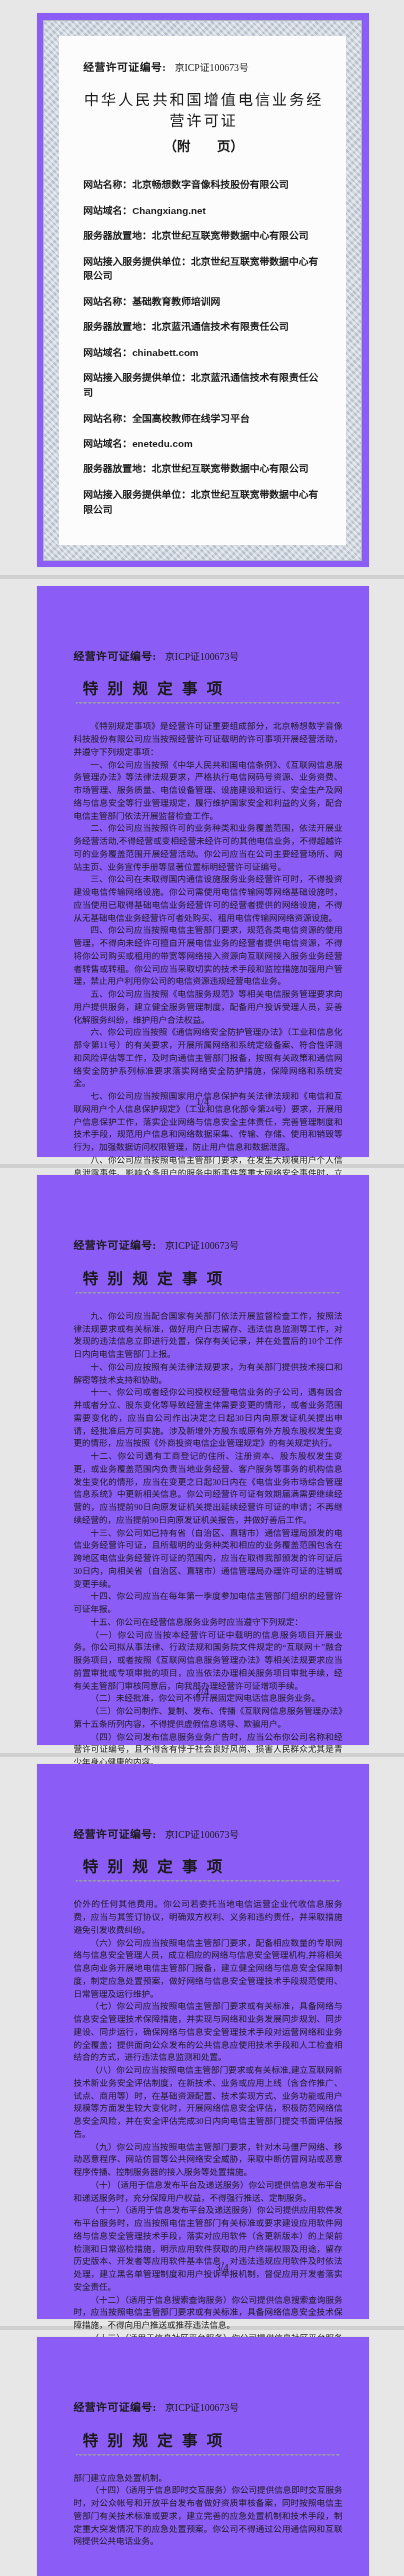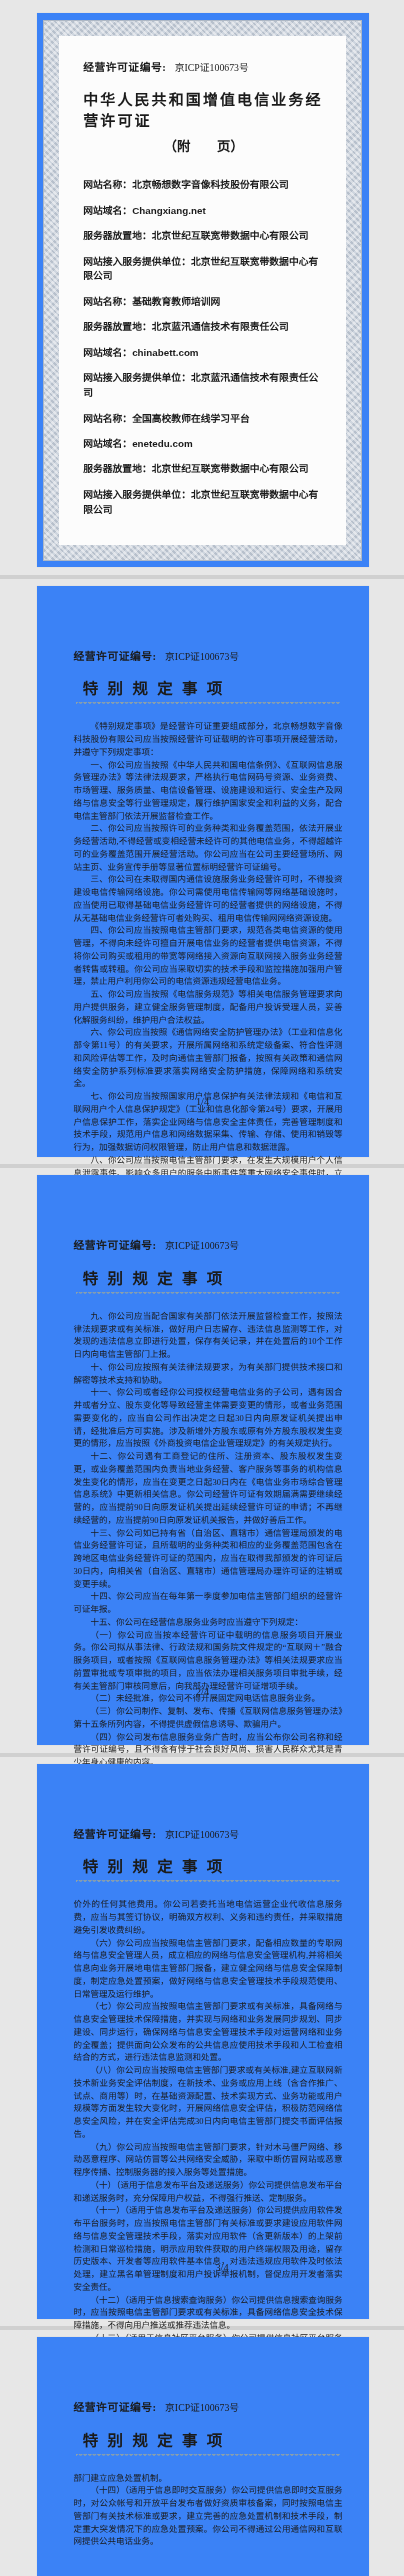--- a/index.html
+++ b/index.html
@@ -6,21 +6,21 @@
   body{
     width:405px;
     background:#e7e7e7;
     font-family:"Liberation Serif","DejaVu Serif",serif;
     color:#1b1b1b;
   }
   .canvas{padding-top:13.4px;}
   .page{
     width:332px;
     margin:0 auto;
-    background:#3b82f6;
+    background:#8b5cf6;
     position:relative;
     box-sizing:border-box;
     box-shadow:0 0 1px rgba(0,0,0,.12);
   }
   .divider{
     height:4.1px;
     background:#d0d0d0;
     margin:7.2px 0;
   }
   
@@ -37,22 +37,22 @@
   .cert-inner{
     height:100%;
     box-sizing:border-box;
     background:#fcfcfc;
     padding:21.6px 21.6px 0 24px;
   }
   .license-line{font-size:10.8px;font-weight:bold;letter-spacing:0.5px;}
   .license-line .val{font-weight:normal;font-size:9.8px;margin-left:5.2px;letter-spacing:0;}
   .cert-title{
     font-size:15px;
-    font-weight:bold;
-    text-align:left;
+    font-weight:normal;
+    text-align:center;
     letter-spacing:2.1px;
     margin:14.4px 0 5.2px;
   }
   .cert-subtitle{
     font-size:13.4px;
     font-weight:bold;
     text-align:center;
     margin:0 0 23px;
   }
   .cert-body p{

